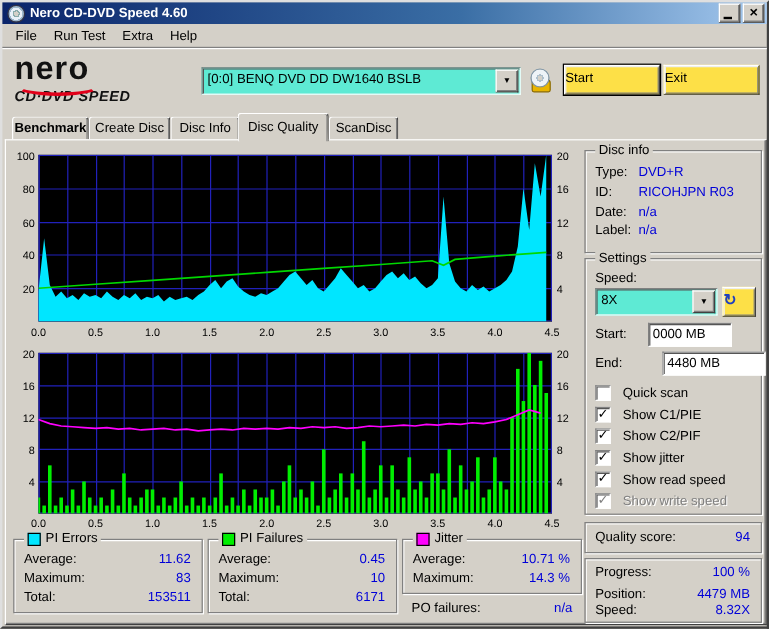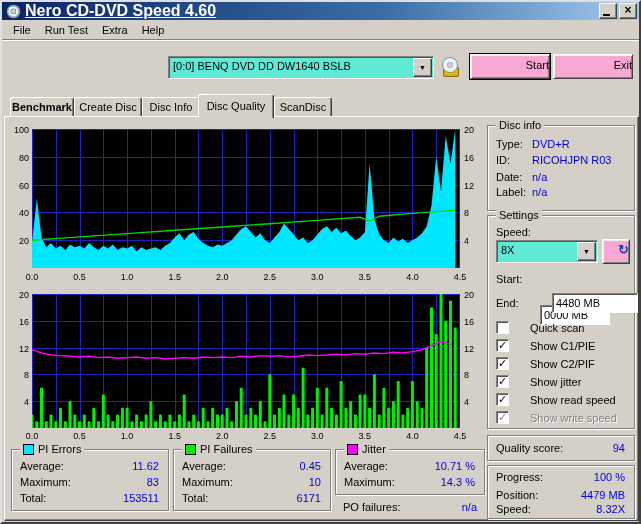--- a/index.html
+++ b/index.html
@@ -7,21 +7,21 @@
        font-family:"Liberation Sans",sans-serif;font-size:11px;color:#000;}
   .window{position:absolute;left:0;top:0;width:641px;height:524px;box-sizing:border-box;
           background:#d4d0c8;border:2px solid;border-color:#dfdfdf #404040 #404040 #dfdfdf;}
   
   .titlebar{position:absolute;left:0;top:0;right:0;height:18px;
             background:linear-gradient(90deg,#0a246a,#3a6ea5 60%,#a6caf0);
             display:flex;align-items:center;padding:0 2px;}
   .app-icon{width:13px;height:13px;margin-left:2px;border-radius:50%;
             background:radial-gradient(circle,#d4d0c8 0 2px,#8aa 2px 3px,#e8f0f8 3px 5px,#9db7cc 5px 7px);
             border:1px solid #334;}
-  .title-text{color:#fff;font-weight:bold;font-size:16px;margin-left:4px;flex:1;white-space:nowrap;text-decoration:underline;}
+  .title-text{color:#fff;font-weight:bold;font-size:11px;margin-left:4px;flex:1;white-space:nowrap;}
   .tb-btn{width:16px;height:14px;background:#d4d0c8;border:1px solid;border-color:#fff #404040 #404040 #fff;
           box-shadow:inset -1px -1px 0 #808080;margin-left:2px;position:relative;}
   .glyph-min{position:absolute;left:3px;bottom:2px;width:7px;height:2px;background:#000;}
   .glyph-close{position:absolute;left:0;top:-1px;width:100%;text-align:center;font-size:12px;font-weight:bold;line-height:14px;}
   
   .menubar{position:absolute;left:0;top:18px;right:0;height:19px;display:flex;align-items:center;padding-left:4px;}
   .menu-item{padding:2px 7px;}
   .sep{position:absolute;left:0;top:37px;right:0;height:0;border-top:1px solid #808080;border-bottom:1px solid #fff;}
   
   .logo{position:absolute;left:10px;top:43px;width:150px;height:44px;}
@@ -33,22 +33,22 @@
          box-shadow:inset 1px 1px 0 #555;}
   .combo-text{padding:3px 4px 0 4px;white-space:nowrap;overflow:hidden;}
   .combo-arrow{position:absolute;right:1px;top:1px;bottom:1px;width:17px;background:#d4d0c8;
                border:1px solid;border-color:#fff #404040 #404040 #fff;box-shadow:inset -1px -1px 0 #808080;
                font-size:7px;text-align:center;line-height:17px;}
   .drive-combo{left:166px;top:54px;width:264px;height:21px;}
   .disc-icon{position:absolute;left:438px;top:55px;width:20px;height:20px;}
   .disc-hand{position:absolute;left:3px;bottom:0;width:14px;height:9px;background:#e8b400;border-radius:3px 3px 2px 2px;border:1px solid #8a6a00;}
   .disc-cd{position:absolute;left:2px;top:0;width:14px;height:14px;border-radius:50%;border:1px solid #7d93a5;
            background:radial-gradient(circle,#d4d0c8 0 2px,#aebfcc 2px 3px,#eef3f8 3px 7px);}
-  .btn{position:absolute;background:#f9a8d4;border:1px solid;border-color:#fff #404040 #404040 #fff;
-       box-shadow:inset 1px 1px 0 #eee,inset -1px -1px 0 #808080;text-align:right;font-size:11px;}
+  .btn{position:absolute;background:#fde047;border:1px solid;border-color:#fff #404040 #404040 #fff;
+       box-shadow:inset 1px 1px 0 #eee,inset -1px -1px 0 #808080;text-align:left;font-size:11px;}
   .btn-start{left:468px;top:52px;width:78px;height:23px;line-height:21px;outline:1px solid #000;}
   .btn-exit{left:551px;top:52px;width:78px;height:23px;line-height:21px;}
   
   .tab{position:absolute;top:95px;height:20px;background:#d4d0c8;border:1px solid;
        border-color:#fff #404040 #d4d0c8 #fff;border-bottom:none;box-shadow:inset -1px 0 0 #808080;
        text-align:center;font-size:11px;padding-top:3px;box-sizing:border-box;border-radius:3px 3px 0 0;}
   .tab.active{top:92px;height:24px;z-index:6;padding-top:5px;}
   .panel{position:absolute;left:2px;top:114px;width:633px;height:403px;background:#d4d0c8;
          border:1px solid;border-color:#fff #404040 #404040 #fff;box-shadow:inset -1px -1px 0 #808080;z-index:2;}
   
@@ -59,21 +59,21 @@
   .group{position:absolute;border:1px solid #808080;box-shadow:1px 1px 0 #fff,inset 1px 1px 0 #fff;box-sizing:border-box;}
   .legend{position:absolute;top:-7px;left:8px;background:#d4d0c8;padding:0 3px;font-size:11px;display:flex;align-items:center;gap:4px;}
   .chip{width:9px;height:9px;border:1px solid #000;display:inline-block;}
   .rowline{position:absolute;left:8px;right:9px;height:14px;display:flex;justify-content:space-between;}
   .val{color:#0000d8;}
   .info-row{position:absolute;left:8px;height:14px;display:flex;}
   .info-label{width:36px;}
   
   .txt{position:absolute;background:#fff;border:1px solid;border-color:#808080 #fff #fff #808080;
        box-shadow:inset 1px 1px 0 #555;font-family:"Liberation Sans",sans-serif;font-size:11px;padding:0 3px;box-sizing:border-box;}
-  .cb-row{position:absolute;left:8px;display:flex;align-items:center;gap:21px;height:15px;}
+  .cb-row{position:absolute;left:8px;display:flex;align-items:center;gap:10px;height:15px;}
   .cb-box{width:13px;height:13px;box-sizing:border-box;background:#fff;border:1px solid;border-color:#808080 #fff #fff #808080;
           box-shadow:inset 1px 1px 0 #555;font-size:11px;line-height:11px;text-align:center;color:#000;}
   .cb-row.disabled .cb-label{color:#808080;text-shadow:1px 1px 0 #fff;}
   .cb-row.disabled .cb-box{color:#808080;}
   .refresh-btn{font-size:13px;line-height:20px;color:#2040c0;font-weight:bold;}
 </style>
 </head>
 <body>
 
 <div class="window">
@@ -90,20 +90,25 @@
   </div>
 
   <div class="menubar">
     <span class="menu-item">File</span>
     <span class="menu-item">Run Test</span>
     <span class="menu-item">Extra</span>
     <span class="menu-item">Help</span>
   </div>
   <div class="sep"></div>
 
+  <div class="logo">
+    <div class="logo-nero">nero</div>
+    <div class="logo-swoosh"></div>
+    <div class="logo-sub">CD·DVD SPEED</div>
+  </div>
 
   <div class="combo drive-combo">
     <div class="combo-text">[0:0]  BENQ DVD DD DW1640 BSLB</div>
     <div class="combo-arrow">▼</div>
   </div>
 
   <div class="disc-icon">
     <div class="disc-hand"></div>
     <div class="disc-cd"></div>
   </div>
@@ -388,21 +393,21 @@
     <div class="group" style="left:482px;top:98px;width:148px;height:214px;">
       <div class="legend">Settings</div>
       <div style="position:absolute;left:8px;top:10px;">Speed:</div>
       <div class="combo" style="left:8px;top:24px;width:100px;height:21px;">
         <div class="combo-text">8X</div>
         <div class="combo-arrow">▼</div>
       </div>
       <div class="btn refresh-btn" style="left:114px;top:23px;width:26px;height:23px;">↻</div>
 
       <div style="position:absolute;left:8px;top:57px;">Start:</div>
-      <input class="txt" style="left: 52px; top: 53px; width: 70px; height: 20px; margin-top: 36px;" value="0000 MB">
+      <input class="txt" style="left: 52px; top: 53px; width: 70px; height: 20px;" value="0000 MB">
       <div style="position:absolute;left:8px;top:81px;">End:</div>
       <input class="txt" style="left: 64px; top: 77px; width: 86px; height: 20px;" value="4480 MB">
 
       <div class="cb-row" style="top:104px;">
         <span class="cb-box"></span>
         <span class="cb-label">Quick scan</span>
       </div>
       <div class="cb-row" style="top:122px;">
         <span class="cb-box">✓</span>
         <span class="cb-label">Show C1/PIE</span>

